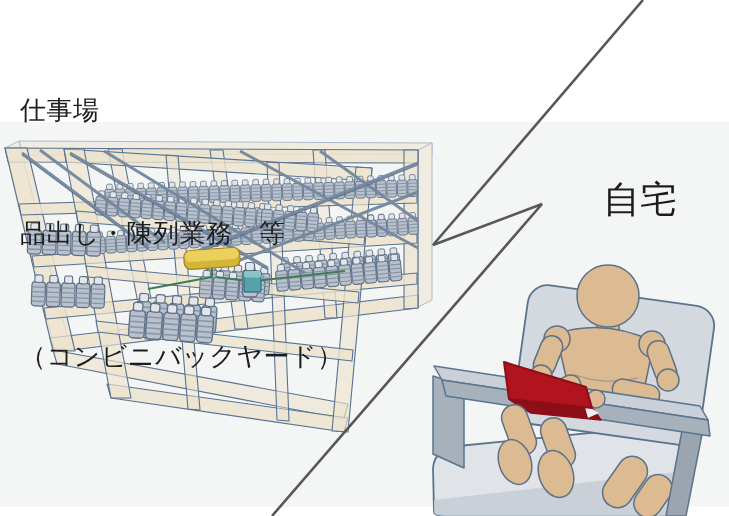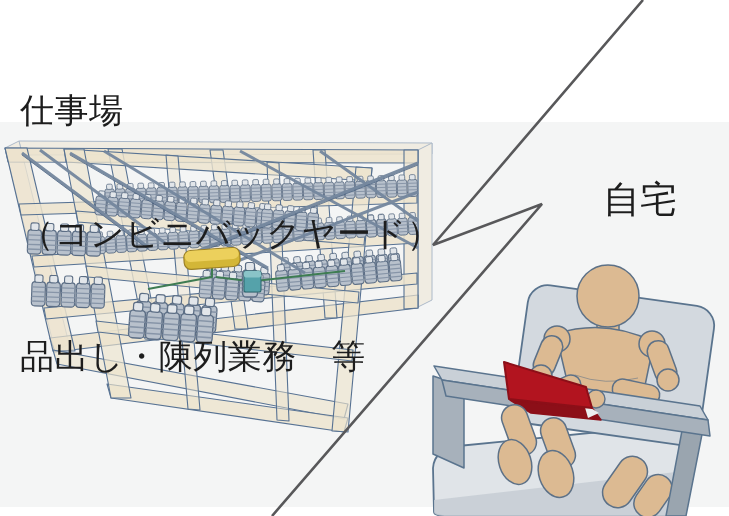--- a/index.html
+++ b/index.html
@@ -1,20 +1,20 @@
 <!DOCTYPE html>
 <html style="--text: #1d1d1d; --canvas_band: #f4f5f5; --divider: #58585a; --shelf_frame: #ece3cd; --shelf_frame_dark: #d8cbae; --shelf_outline: #577293; --rail: #74879e; --rail_dark: #4e6583; --bottle_body: #b8c1cc; --bottle_rib: #8795a8; --bottle_cap: #e2e6ea; --bottle_outline: #5c6e85; --shuttle_yellow: #ecd05c; --shuttle_yellow_dark: #d3b637; --shuttle_outline: #9c8026; --device_teal: #55a2aa; --device_teal_light: #8ac4c8; --device_outline: #2e6a71; --cable_green: #3e7c52; --chair_fill: #d3d9df; --chair_fill_light: #e0e4e8; --chair_fill_dark: #c6cdd4; --chair_outline: #5a748e; --desk_top: #c9d0d7; --desk_side: #a7b1bb; --desk_leg: #9aa5af; --figure_tan: #dcba92; --figure_tan_dark: #c8a378; --figure_outline: #5d7187; --laptop_red: #b2141f; --laptop_red_dark: #8c0f18; --gap_white: #eceeef;"><head>
 <meta charset="utf-8">
 <style>
   html,body{margin:0;padding:0;}
   body{background:#ffffff;font-family:"Liberation Sans","DejaVu Sans",sans-serif;}
   .stage{position:relative;width:729px;height:516px;overflow:hidden;background:#ffffff;}
   .scene-svg{position:absolute;left:0;top:0;}
   .label-block{position:absolute;left:20px;top:8px;color:var(--text,#1d1d1d);
-    font-size:34px;line-height:41px;letter-spacing:0.5px;white-space:pre;}
+    font-size:26px;line-height:41px;letter-spacing:0.5px;white-space:pre;}
   .label-home{position:absolute;left:603px;top:160px;color:var(--text,#1d1d1d);
     font-size:37px;line-height:40px;margin-top:20px;}
 </style>
 </head>
 <body>
 
 <div class="stage">
 
   <svg class="scene-svg" width="729" height="516" viewBox="0 0 729 516">
 
@@ -201,18 +201,18 @@
             <ellipse rx="17" ry="24"></ellipse>
           </g>
       </g>
     </g>
 
     <polyline points="643,0 433,245 542,204 272,516" fill="none" stroke="var(--divider)" stroke-width="2.6" stroke-linejoin="miter"></polyline>
   </svg>
 
   <div class="label-block">
     <div>仕事場</div>
+    <div>品出し・陳列業務　等</div>
     <div>（コンビニバックヤード）</div>
-    <div>品出し・陳列業務　等</div>
   </div>
   <div class="label-home">自宅</div>
 
 </div>
 
 </body></html>

